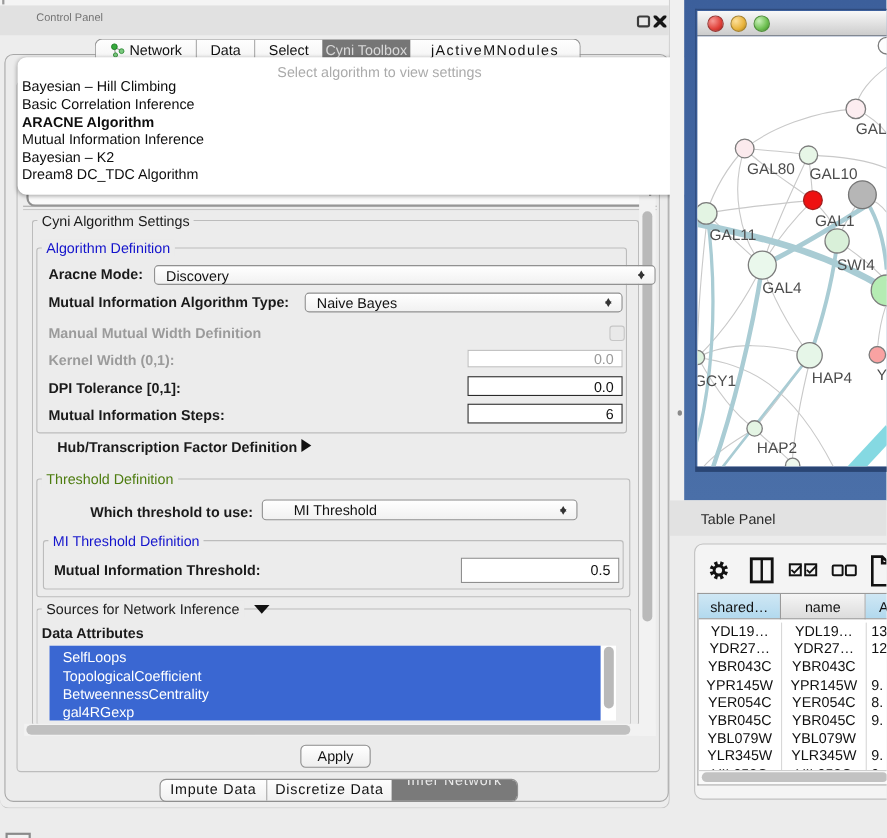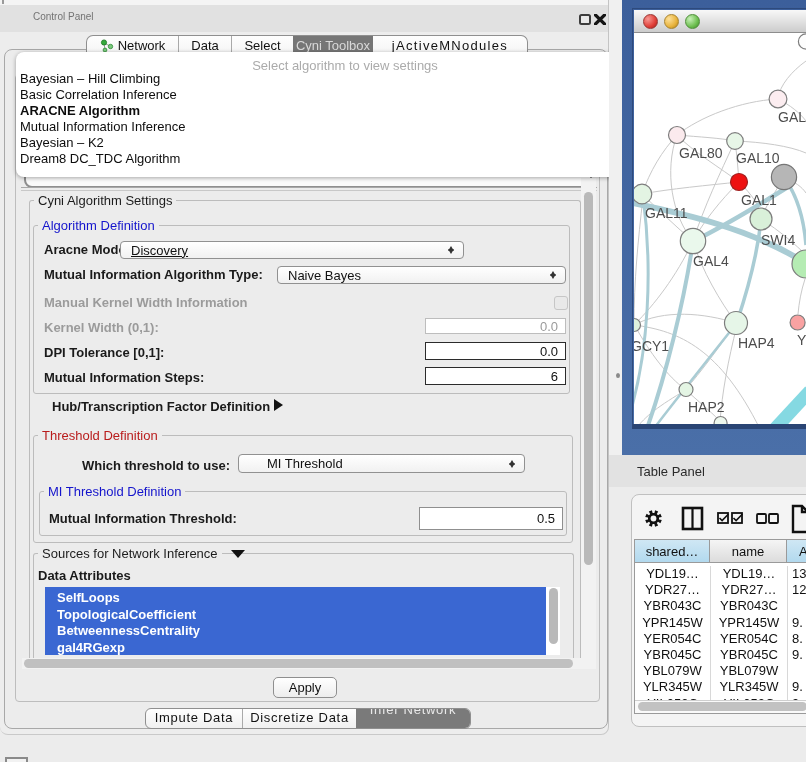--- a/index.html
+++ b/index.html
@@ -81,54 +81,54 @@
   <div class="abs" style="left:24px;top:659px;width:549px;height:9px;background:#c0c0c0;border-radius:5px;"></div>
 
   <div class="grp" style="left:29px;top:200px;width:552px;height:458px;border-radius:3px 3px 0 0;border-bottom:none;">
     <span class="gtitle" style="color:#1c1c1c;">Cyni Algorithm Settings</span>
   </div>
 
   <div class="grp" style="left:33px;top:225px;width:537px;height:169px;">
     <span class="gtitle" style="color:#1414cc;">Algorithm Definition</span>
   </div>
   <div class="abs lbl b" style="left:44px;top:242px;">Aracne Mode:</div>
-  <div class="combo" style="left:120px;top:241px;width:344px;height:18px;text-decoration:underline;">Discovery<span class="spin"></span></div>
+  <div class="combo" style="left:140px;top:241px;width:456px;height:18px;">Discovery<span class="spin"></span></div>
   <div class="abs lbl b" style="left:44px;top:267px;">Mutual Information Algorithm Type:</div>
   <div class="combo" style="left:277px;top:266px;width:289px;height:18px;">Naive Bayes<span class="spin"></span></div>
-  <div class="abs lbl b" style="left:44px;top:295px;color:#9b9b9b;">Manual Kernel Width Information</div>
+  <div class="abs lbl b" style="left:44px;top:295px;color:#9b9b9b;">Manual Mutual Width Definition</div>
   <div class="abs" style="left:554px;top:296px;width:12px;height:12px;border:1px solid #c6c6c6;border-radius:3px;background:#e9e9e9;"></div>
   <div class="abs lbl b" style="left:44px;top:320px;color:#9b9b9b;">Kernel Width (0,1):</div>
   <div class="inp" style="left:425px;top:318px;width:141px;height:16px;border:1px solid #bdbdbd;color:#9b9b9b;">0.0</div>
   <div class="abs lbl b" style="left:44px;top:345px;">DPI Tolerance [0,1]:</div>
   <div class="inp" style="left:425px;top:342px;width:141px;height:18px;border:1px solid #2b2b2b;color:#111;">0.0</div>
   <div class="abs lbl b" style="left:44px;top:370px;">Mutual Information Steps:</div>
   <div class="inp" style="left:425px;top:367px;width:141px;height:18px;border:1px solid #2b2b2b;color:#111;">6</div>
 
   <div class="abs lbl b" style="left:52px;top:399px;">Hub/Transcription Factor Definition</div>
   <div class="abs" style="left:274px;top:399px;width:0;height:0;border:6.5px solid transparent;border-left:9px solid #111;"></div>
 
   <div class="grp" style="left:33px;top:435px;width:540px;height:108px;">
-    <span class="gtitle" style="color:#b91c1c;">Threshold Definition</span>
+    <span class="gtitle" style="color:#4d7c0f;">Threshold Definition</span>
   </div>
   <div class="abs lbl b" style="left:60px;top:458px;width:170px;text-align:right;">Which threshold to use:</div>
   <div class="combo" style="left:238px;top:454px;width:287px;height:19px;padding-left:28px;">MI Threshold<span class="spin"></span></div>
   <div class="grp" style="left:39px;top:491px;width:528px;height:45px;">
     <span class="gtitle" style="color:#1414cc;">MI Threshold Definition</span>
   </div>
   <div class="abs lbl b" style="left:49px;top:511px;">Mutual Information Threshold:</div>
   <div class="inp" style="left:419px;top:507px;width:144px;height:23px;border:1px solid #8f8f8f;color:#111;">0.5</div>
 
   <div class="grp" style="left:33px;top:553px;width:541px;height:105px;border-bottom:none;border-radius:3px 3px 0 0;">
     <span class="gtitle" style="color:#1c1c1c;">Sources for Network Inference</span>
   </div>
   <div class="abs" style="left:231px;top:550px;width:0;height:0;border:7.5px solid transparent;border-top:8px solid #111;"></div>
   <div class="abs lbl b" style="left:38px;top:568px;">Data Attributes</div>
   <div class="abs" style="left:45px;top:587px;width:515px;height:68px;background:#fff;"></div>
   <div class="abs" style="left:45px;top:587px;width:501px;height:68px;background:#3a67d2;
-       font-size:13px;color:#fff;padding:3px 5px 0 12px;box-sizing:border-box;line-height:16.5px;font-weight:bold;">
+       font-size:13px;color:#fff;padding:3px 5px 0 12px;box-sizing:border-box;line-height:16.5px;">
     SelfLoops<br>TopologicalCoefficient<br>BetweennessCentrality<br>gal4RGexp</div>
   <div class="abs" style="left:549px;top:588px;width:9px;height:56px;background:#b9b9b9;border-radius:5px;"></div>
 
   <div class="abs" style="left:273px;top:677px;width:64px;height:21px;box-sizing:border-box;border:1px solid #8f8f8f;border-radius:5px;
        background:linear-gradient(#ffffff,#ededed);display:flex;align-items:center;justify-content:center;
        font-size:13px;color:#111;">Apply</div>
 
   <div class="abs" style="left:145px;top:708px;width:324px;height:19px;border:1px solid #8f8f8f;
        border-radius:6px;background:linear-gradient(#fefefe,#f0f0f0);overflow:hidden;">
     <div style="position:absolute;left:0;top:0;bottom:0;width:97px;display:flex;align-items:center;

